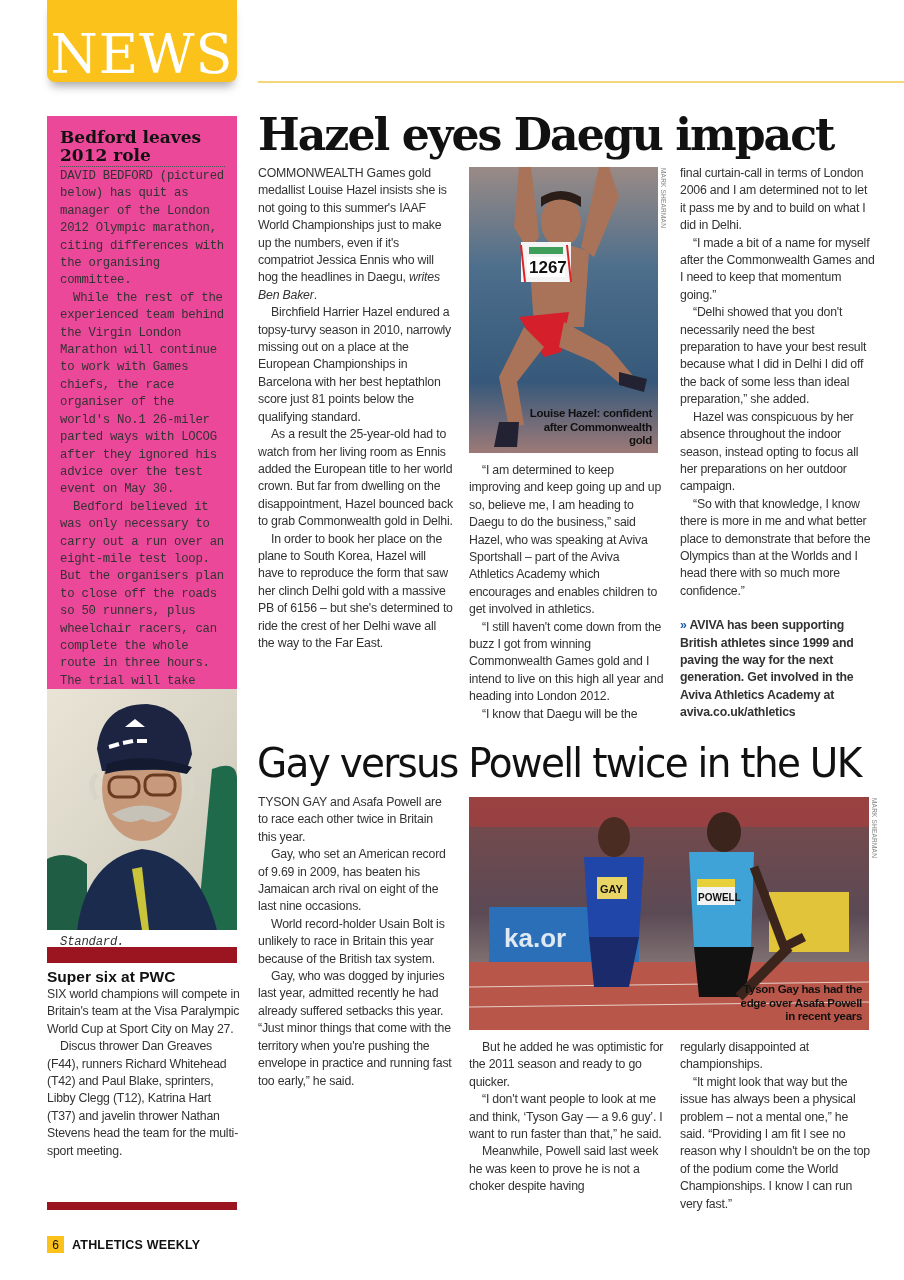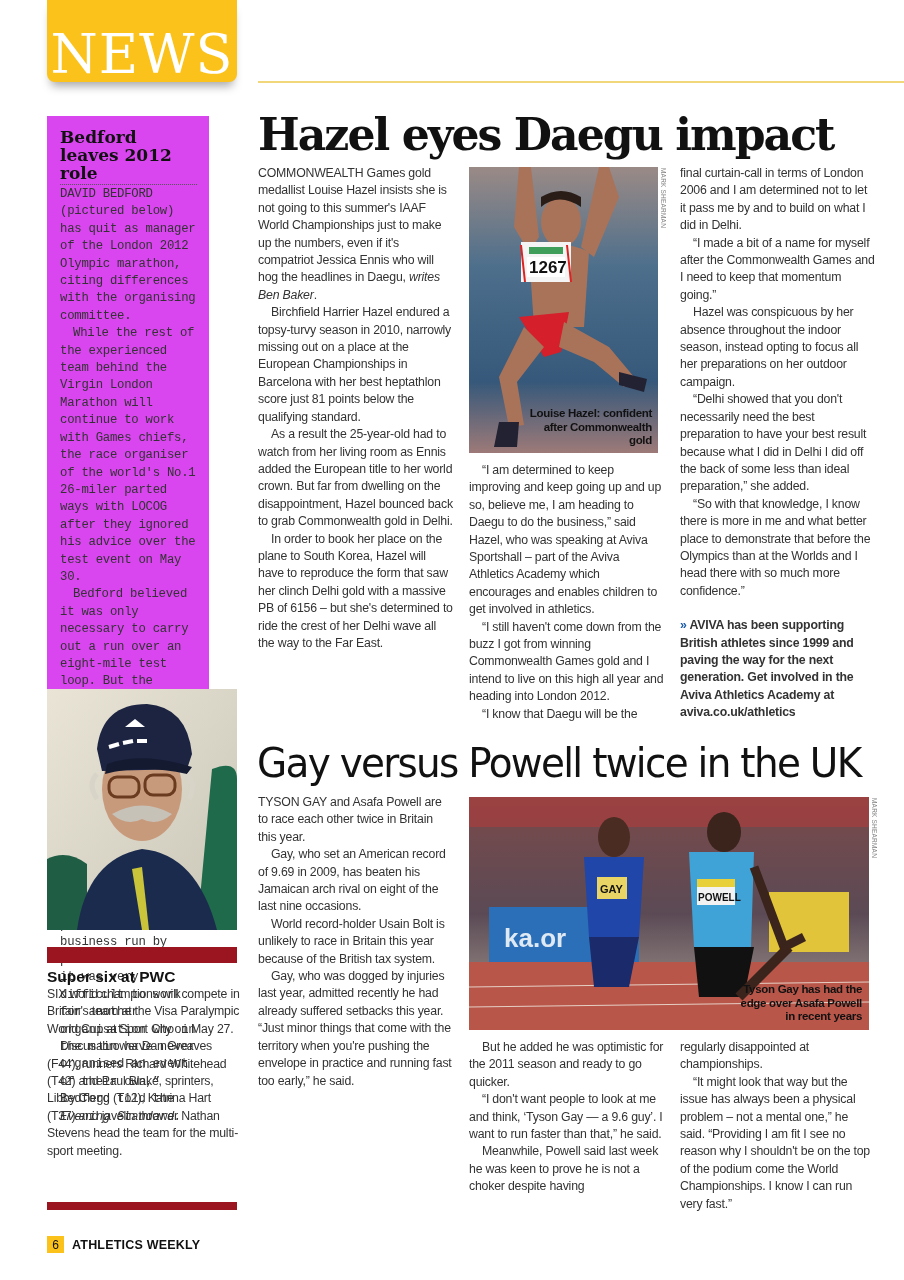--- a/index.html
+++ b/index.html
@@ -11,21 +11,21 @@
     background: #fbc21b; border-radius: 0 0 8px 8px;
     box-shadow: 0 8px 10px -4px rgba(0,0,0,0.35);
     display: flex; align-items: flex-end; justify-content: center;
   }
   .news-tab span {
     font-family: "DejaVu Serif", serif; font-size: 54px; color: #ffffff;
     font-weight: normal; letter-spacing: 1px; line-height: 1;
   }
   .top-rule { position: absolute; left: 258px; top: 81px; width: 646px; height: 2px; background: #f1d77a; }
 
-  .sidebar-box { position: absolute; left: 47px; top: 116px; width: 162px; height: 573px; background: #d946ef; }
+  .sidebar-box { position: absolute; left: 47px; top: 116px; width: 190px; height: 573px; background: #ec4899; }
   .sidebar-box .inner { padding: 12px 12px 0 13px; }
   .side-head {
     font-family: "DejaVu Serif", serif; font-weight: bold; font-size: 17px; line-height: 18px;
     color: #111; padding-bottom: 2px; border-bottom: 1px dotted #555; margin-bottom: 1px;
   }
   .side-text p, .body-col p { font-size: 12.3px; line-height: 17.4px; color: #333; }
   .side-text p + p, .body-col p + p { text-indent: 13px; }
   .side-text { letter-spacing: -0.25px; font-family: Liberation Mono, monospace; }
   em { font-style: italic; }
 
@@ -177,22 +177,22 @@
 
 <div class="body-col col2a">
   <p style="text-indent:13px">“I am determined to keep improving and keep going up and up so, believe me, I am heading to Daegu to do the business,” said Hazel, who was speaking at Aviva Sportshall – part of the Aviva Athletics Academy which encourages and enables children to get involved in athletics.</p>
   <p>“I still haven't come down from the buzz I got from winning Commonwealth Games gold and I intend to live on this high all year and heading into London 2012.</p>
   <p>“I know that Daegu will be the</p>
 </div>
 
 <div class="body-col col3a">
   <p>final curtain-call in terms of London 2006 and I am determined not to let it pass me by and to build on what I did in Delhi.</p>
   <p>“I made a bit of a name for myself after the Commonwealth Games and I need to keep that momentum going.”</p>
+  <p>“Delhi showed that you don't necessarily need the best preparation to have your best result because what I did in Delhi I did off the back of some less than ideal preparation,” she added.</p>
   <p>Hazel was conspicuous by her absence throughout the indoor season, instead opting to focus all her preparations on her outdoor campaign.</p>
-  <p>“Delhi showed that you don't necessarily need the best preparation to have your best result because what I did in Delhi I did off the back of some less than ideal preparation,” she added.</p>
   <p>“So with that knowledge, I know there is more in me and what better place to demonstrate that before the Olympics than at the Worlds and I head there with so much more confidence.”</p>
   <p class="promo"><span class="arrow">»</span><span> AVIVA has been supporting British athletes since 1999 and paving the way for the next generation. Get involved in the Aviva Athletics Academy at aviva.co.uk/athletics</span></p>
 </div>
 
 <h2 class="headline2">Gay versus Powell twice in the UK</h2>
 
 <div class="body-col col1b">
   <p>TYSON GAY and Asafa Powell are to race each other twice in Britain this year.</p>
   <p>Gay, who set an American record of 9.69 in 2009, has beaten his Jamaican arch rival on eight of the last nine occasions.</p>
   <p>World record-holder Usain Bolt is unlikely to race in Britain this year because of the British tax system.</p>

